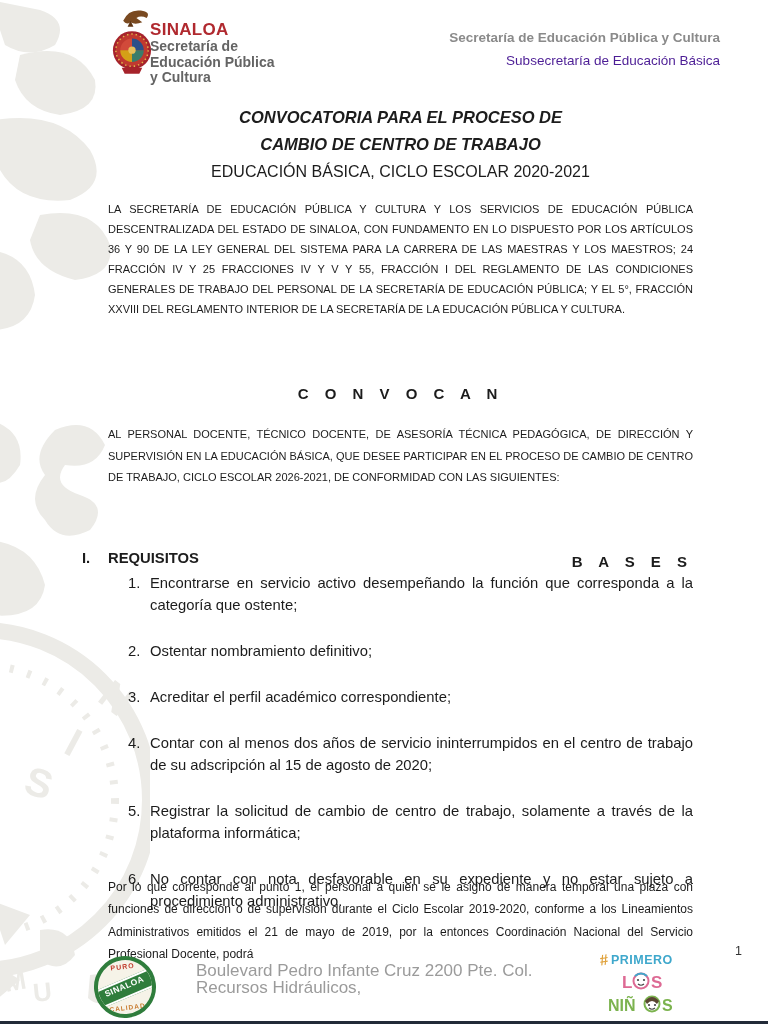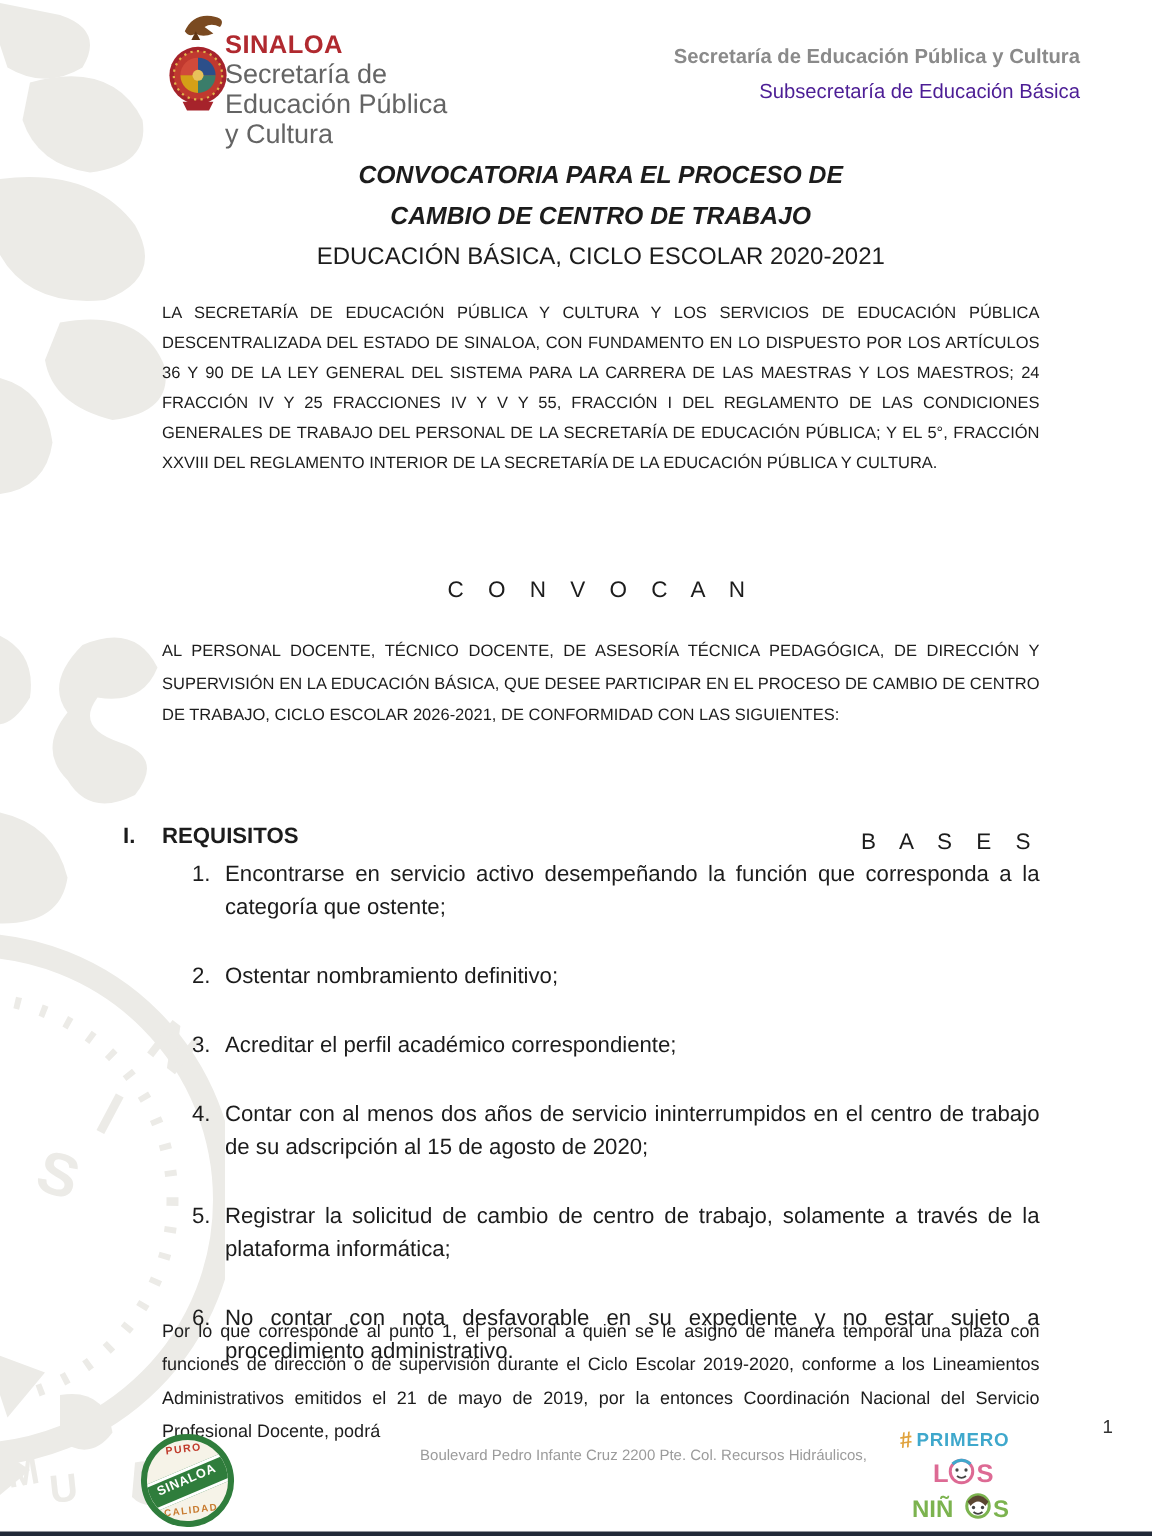--- a/index.html
+++ b/index.html
@@ -4,48 +4,48 @@
 <style>
   html,body{margin:0;padding:0;background:#fff;}
   .page{position:relative;width:768px;height:1024px;background:#fff;overflow:hidden;
         font-family:"Liberation Sans",sans-serif;color:#1c1c1c;}
   .watermark{position:absolute;left:0;top:0;width:150px;height:1024px;pointer-events:none;}
   
   .header{position:absolute;left:0;top:0;width:768px;height:96px;}
   .crest{position:absolute;left:110px;top:6px;width:44px;height:84px;}
   .brand{position:absolute;left:150px;top:20px;line-height:1.12;}
   .brand-title{color:#b0292f;font-weight:bold;font-size:17px;letter-spacing:.3px;}
-  .brand-sub{color:#646464;font-size:18px;}
+  .brand-sub{color:#646464;font-size:14px;font-weight:bold;}
   .header-right{position:absolute;right:48px;top:30px;text-align:right;}
   .hr1{color:#8a8a8a;font-weight:bold;font-size:13.5px;margin-bottom:8px;}
   .hr2{color:#4c1d95;font-size:13.5px;}
   
   .title-block{position:absolute;left:108px;width:585px;top:104px;text-align:center;}
   .t-bold{font-weight:bold;font-size:16.5px;line-height:27px;font-style:italic;}
   .t-sub{font-size:16px;line-height:27px;}
   
   .col{position:absolute;left:108px;width:585px;}
   .caps-par{font-size:11px;line-height:20.1px;text-align:justify;}
-  .center-head{font-weight:normal;font-size:15px;text-align:center;letter-spacing:6px;}
+  .center-head{font-weight:bold;font-size:15px;text-align:center;letter-spacing:6px;}
   .p1{top:199px;}
   .convocan{top:385px;}
   .p2{top:424px;line-height:21.6px;}
   .bases{top:553px;text-align:right;}
   .sec-head{top:550px;font-weight:bold;font-size:14.8px;}
   .sec-head .numeral{position:absolute;left:-26px;top:0;}
   .req-list{top:572px;}
   .req-item{position:relative;padding-left:42px;font-size:14.8px;line-height:22px;
             text-align:justify;margin-bottom:13px;}
   .req-item .num{position:absolute;left:20px;top:0;}
   .req-item.gap2{margin-bottom:24px;}
   .closing{top:876px;font-size:12px;line-height:22.3px;text-align:justify;}
   
   .pagenum{position:absolute;right:26px;top:944px;font-size:12.5px;color:#333;}
-  .footer-address{position:absolute;left:178px;width:400px;top:962px;text-align:right;
-                  color:#9b9b9b;font-size:10px;line-height:17px;}
+  .footer-address{position:absolute;left:196px;width:400px;top:962px;text-align:left;
+                  color:#9b9b9b;font-size:17px;line-height:17px;}
   .stamp-wrap{position:absolute;left:94px;top:956px;width:62px;height:62px;transform:rotate(-7deg);}
   .stamp{position:relative;width:54px;height:54px;border-radius:50%;background:#f6f3e8;
          border:4px solid #2f7d3c;overflow:hidden;}
   .stamp-top{position:absolute;top:3px;left:0;width:100%;text-align:center;color:#c03a2b;
              font-size:7px;font-weight:bold;letter-spacing:1px;}
   .stamp-band{position:absolute;left:-8px;right:-8px;top:19px;height:15px;background:#2f7d3c;
               border-top:2px solid #fff;border-bottom:2px solid #fff;transform:rotate(-16deg);
               color:#fff;font-weight:bold;font-size:8.5px;text-align:center;line-height:11px;
               letter-spacing:.5px;}
   .stamp-bottom{position:absolute;bottom:3px;left:0;width:100%;text-align:center;color:#c87b2f;

